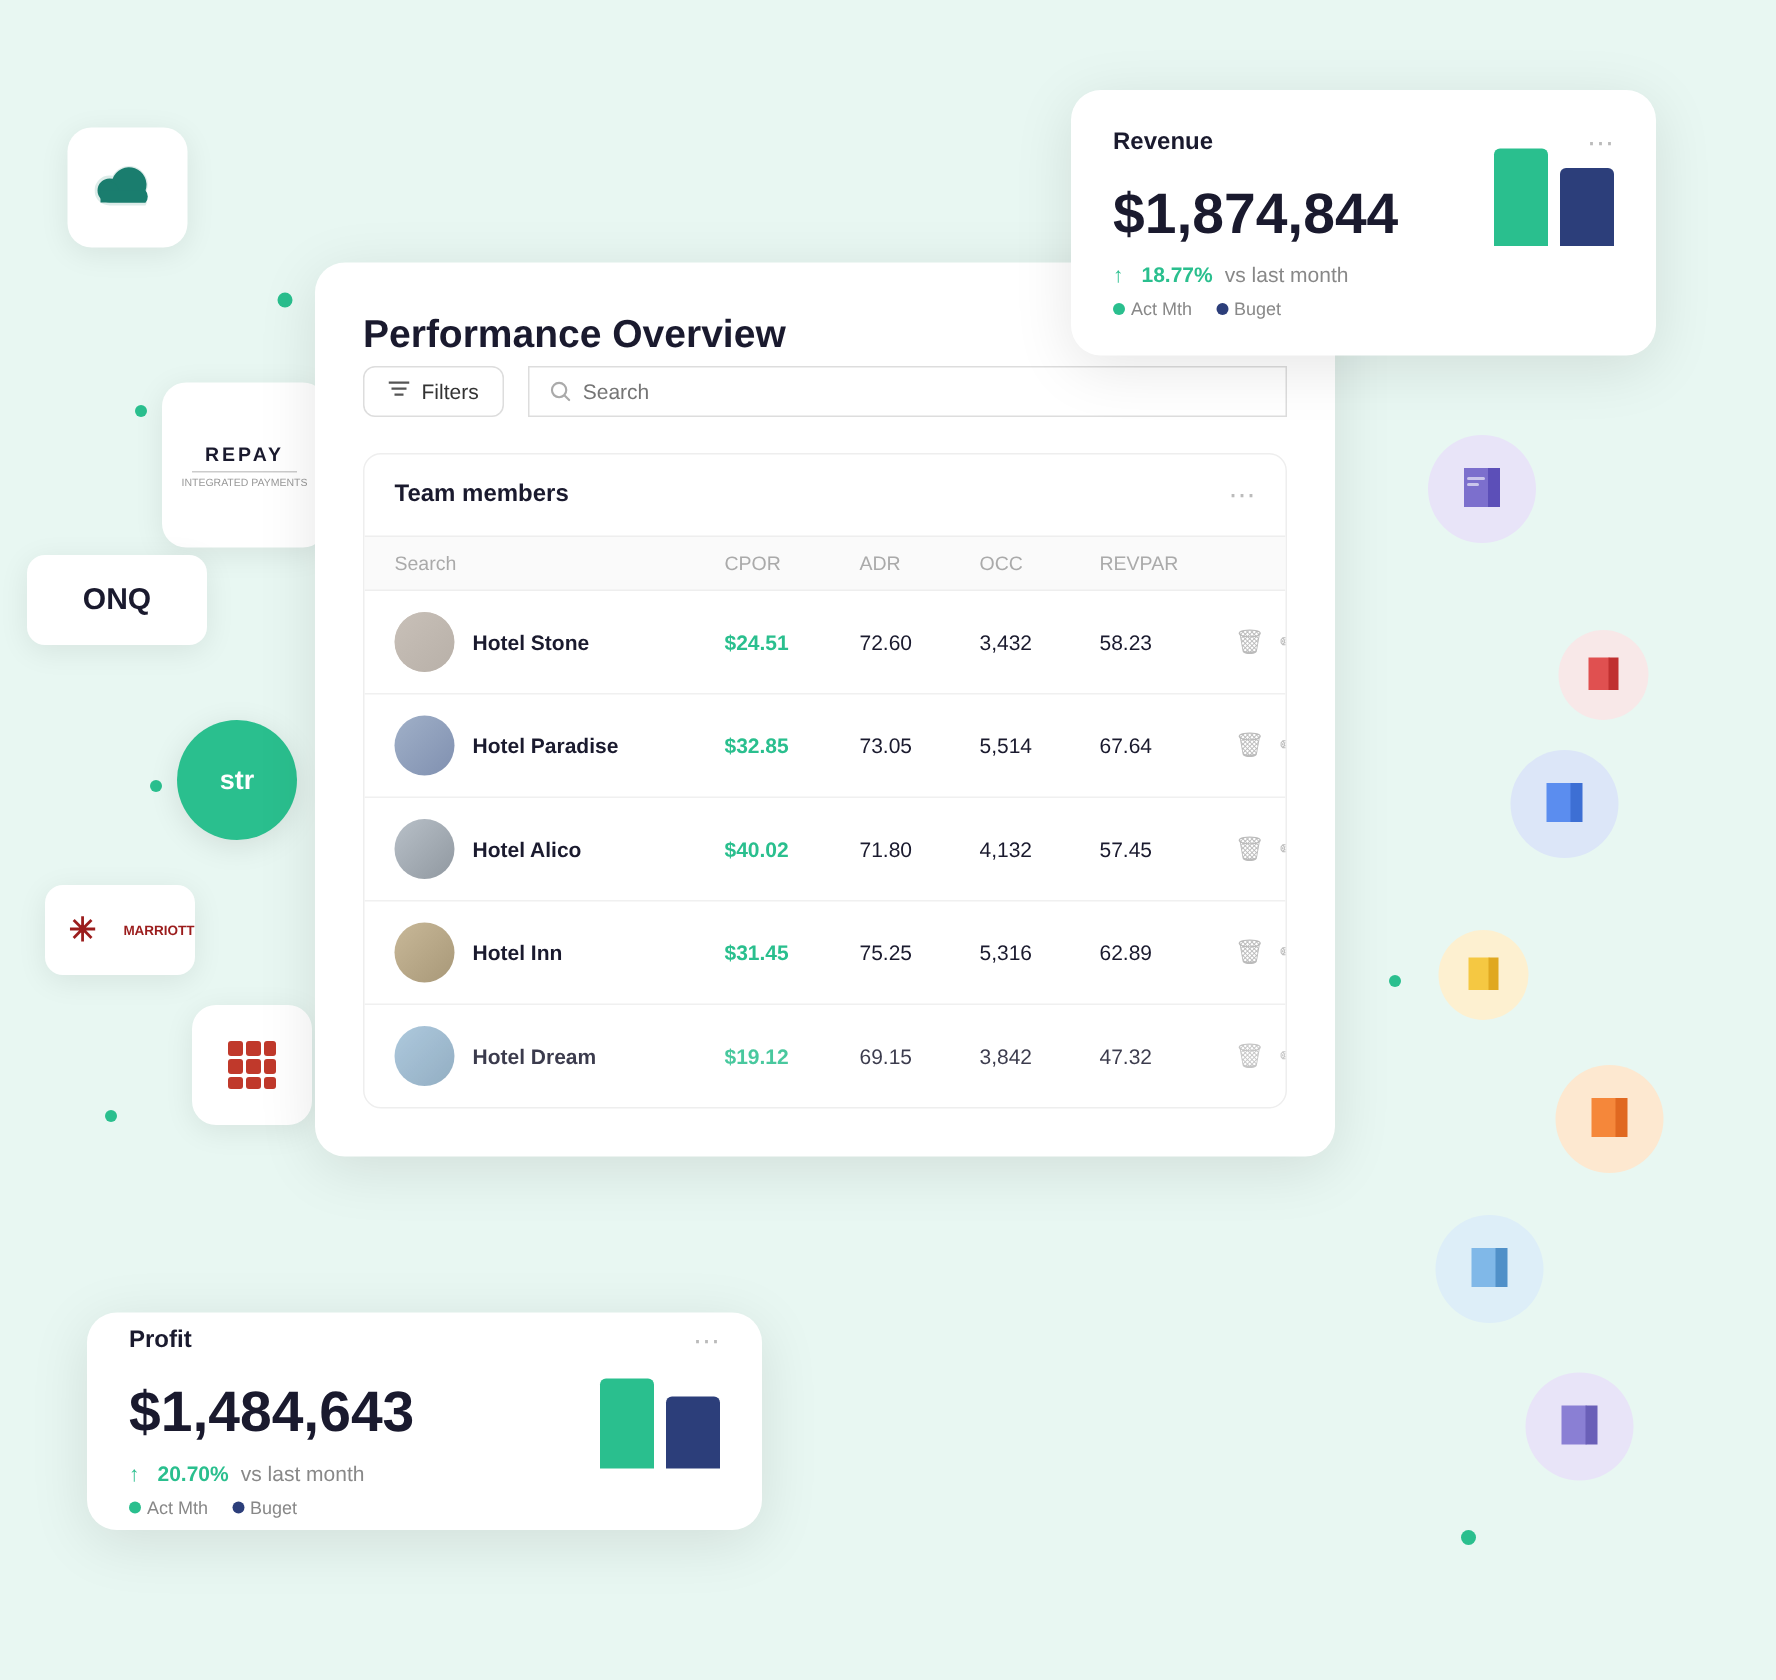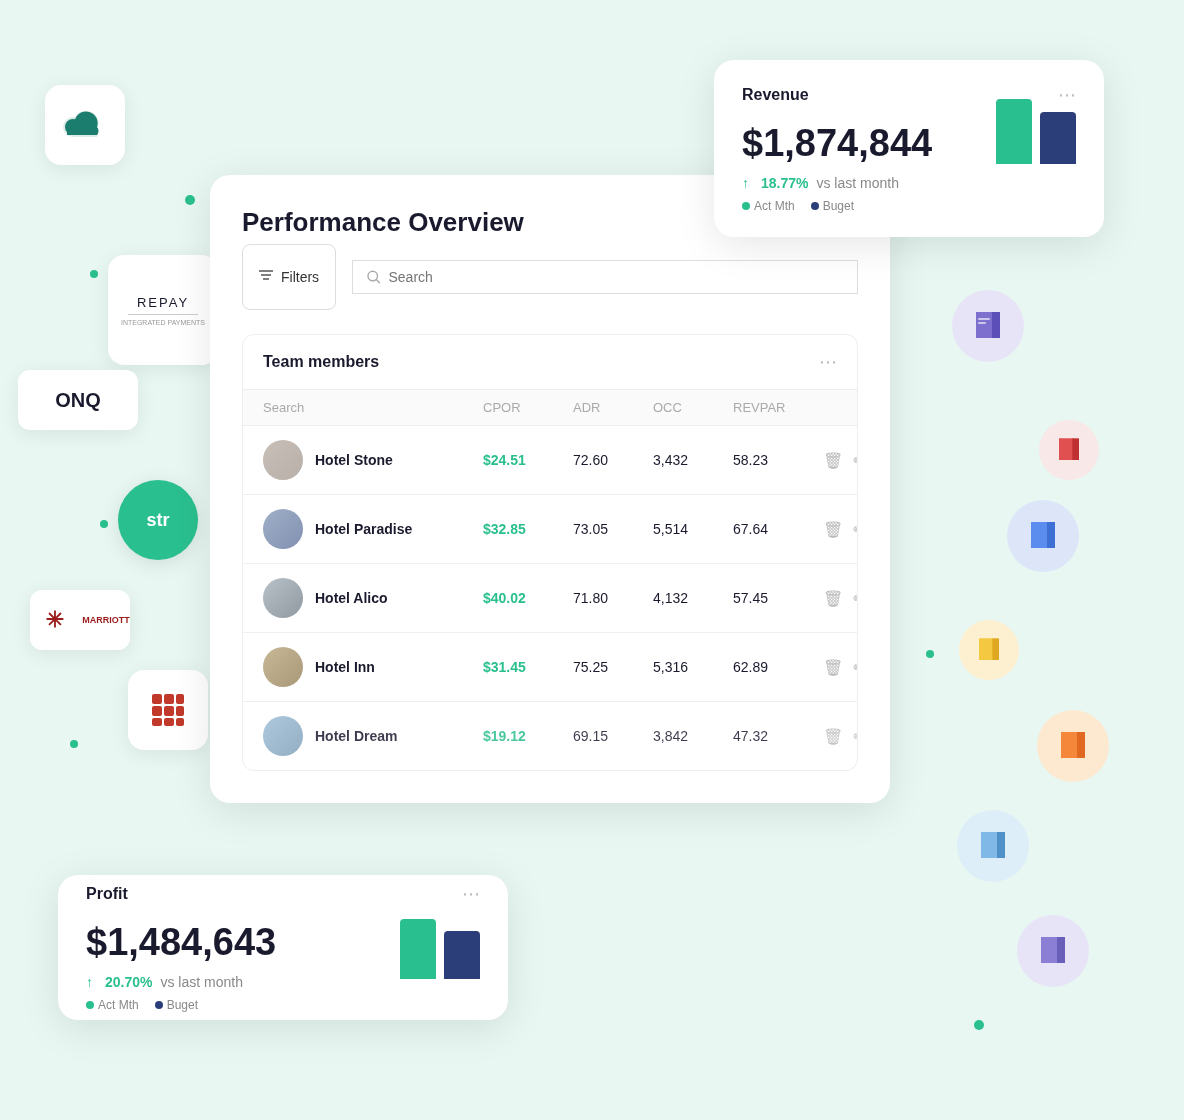--- a/index.html
+++ b/index.html
@@ -51,21 +51,21 @@
       gap: 16px;
       margin-bottom: 24px;
     }
 
     .filter-btn {
       display: flex;
       align-items: flex-start;
       gap: 8px;
       border: 1.5px solid #ddd;
       border-radius: 8px;
-      padding: 24px 16px;
+      padding: 8px 16px;
       font-size: 14px;
       color: #333;
       background: white;
       cursor: pointer;
     }
 
     .search-bar {
       flex: 1;
       display: flex;
       align-items: center;
@@ -389,21 +389,21 @@
 <div class="cloud-card">
   <svg width="44" height="32" viewBox="0 0 44 32">
     <path d="M34 28H10a10 10 0 010-20 9.8 9.8 0 012.1.22A12 12 0 0134 20h0a8 8 0 010 8z" fill="#1a7d6e" opacity="0.15"></path>
     <path d="M34 26H10a8 8 0 010-16 7.8 7.8 0 012.1.22A10 10 0 0134 18h0a6 6 0 010 8z" fill="#1a7d6e"></path>
     <circle cx="10" cy="18" r="6" fill="#1a7d6e"></circle>
     <rect x="4" y="18" width="30" height="8" fill="#1a7d6e"></rect>
   </svg>
 </div>
 
 <div class="repay-card">
-  <div style="font-size:13px;font-weight:400;letter-spacing:2px;color:#1a1a2e;">REPAY</div>
+  <div style="font-size:13px;font-weight:700;letter-spacing:2px;color:#1a1a2e;">REPAY</div>
   <div style="width:70px;height:1px;background:#ccc;margin:4px 0;"></div>
   <div style="font-size:7px;color:#999;text-align:center;">INTEGRATED PAYMENTS</div>
 </div>
 
 <div class="onq-card">
   <span>ONQ</span>
 </div>
 
 <div class="str-logo">
   <span>str</span>

